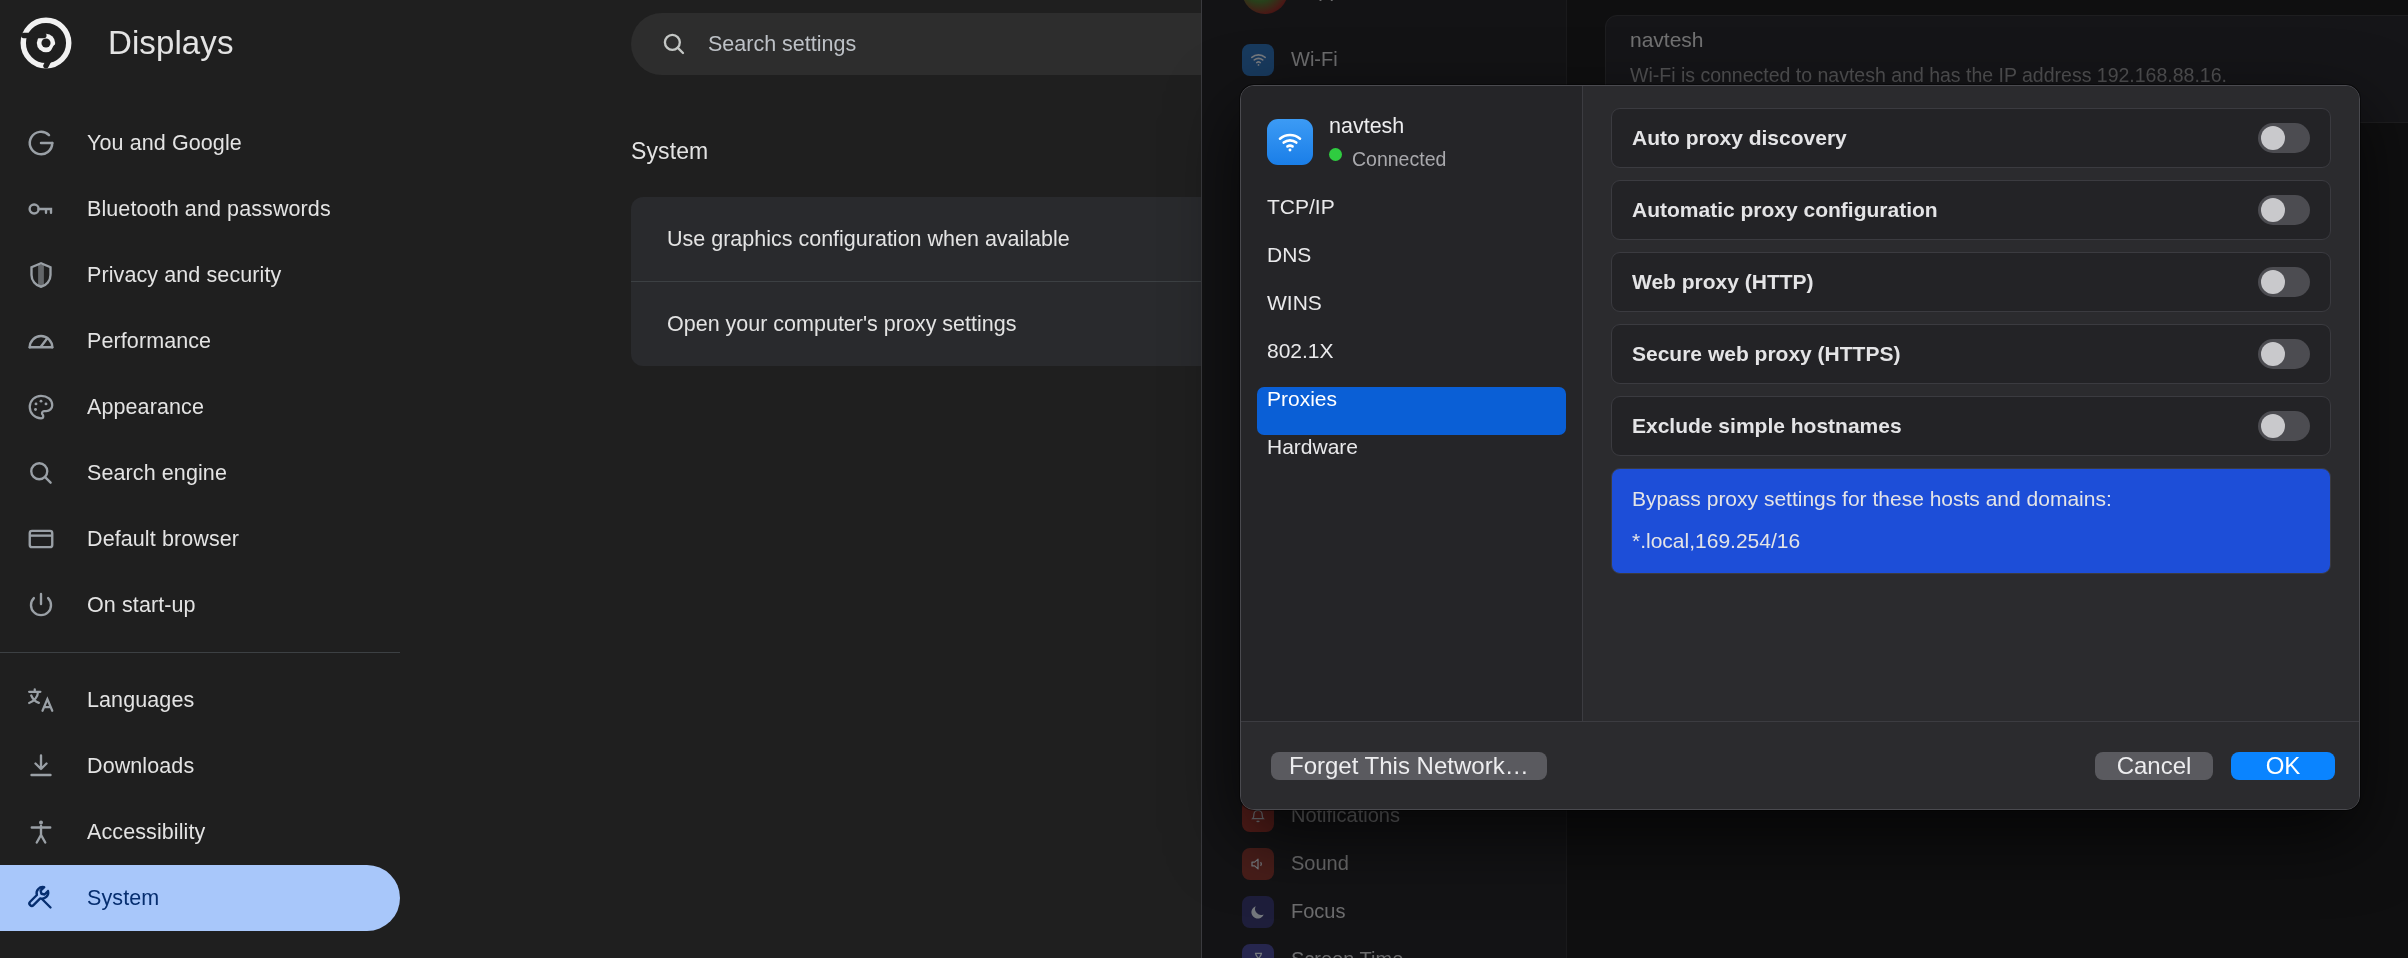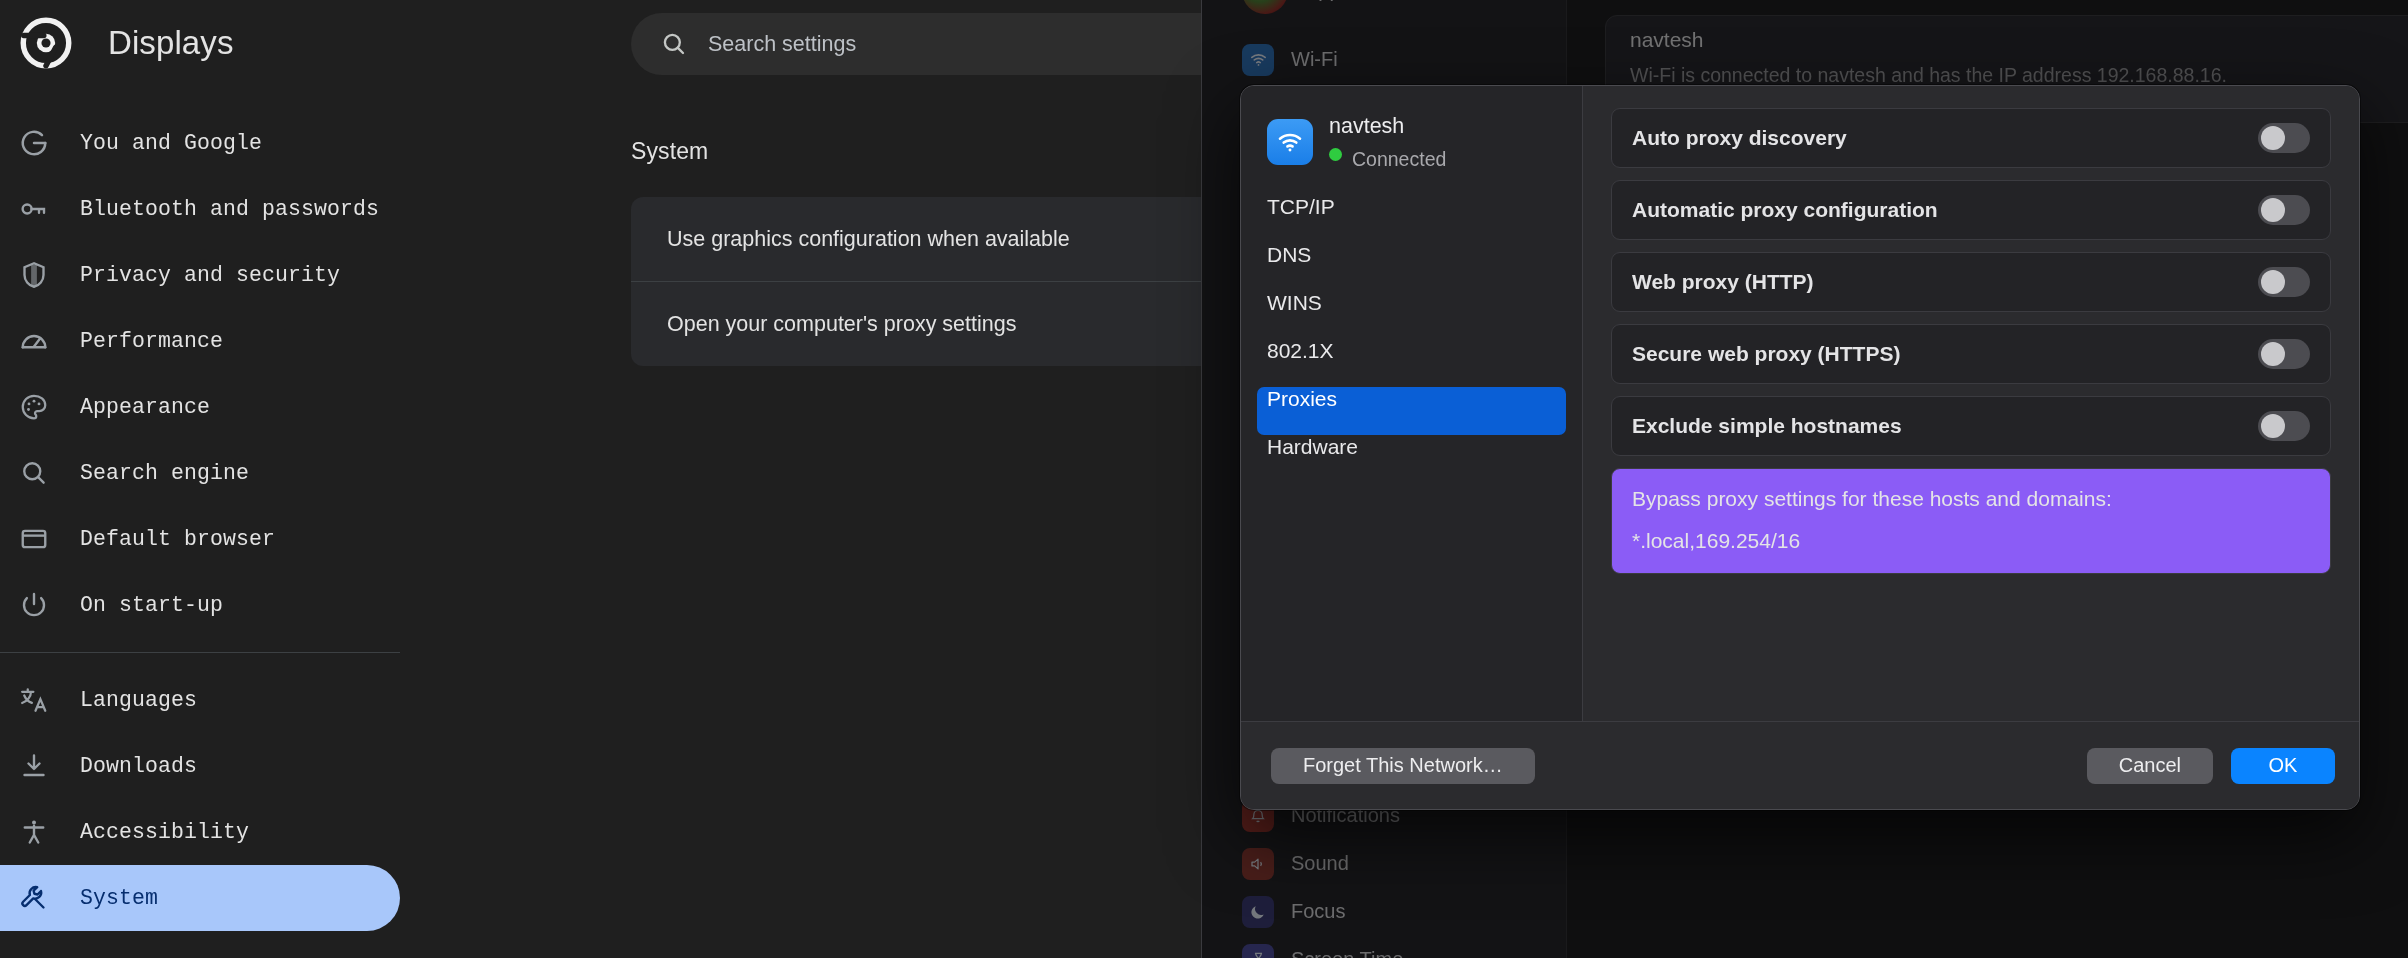--- a/index.html
+++ b/index.html
@@ -53,25 +53,24 @@
     font-weight: 400;
     letter-spacing: .1px;
   }
 
   .nav-list { margin-top: 24px; }
 
   .nav-item {
     display: flex;
     align-items: center;
     height: 66px;
-    padding-left: 16px;
+    padding-left: 23px;
     border-radius: 0 100px 100px 0;
     color: #c7c7c7;
     cursor: pointer;
-    font-family: Liberation Mono, monospace;
   }
   .nav-item .nav-icon {
     width: 36px; height: 36px;
     flex: 0 0 36px;
     display: flex;
     align-items: center;
     justify-content: center;
     color: #9aa0a6;
   }
   .nav-item .nav-icon svg { display: block; }
@@ -338,21 +337,21 @@
   }
   .toggle .knob {
     position: absolute;
     top: 3px; left: 3px;
     width: 24px; height: 24px;
     border-radius: 50%;
     background: #c9c9cc;
   }
 
   .bypass-box {
-    background: #8b5cf6;
+    background: #1d4ed8;
     border: 1px solid #3b3b40;
     border-radius: 9px;
     padding: 18px 20px 20px 20px;
   }
   .bypass-label { font-size: 21px; color: #e4e4e6; }
   .bypass-value {
     font-size: 21px;
     color: #e4e4e6;
     margin-top: 18px;
     background: transparent;
@@ -365,27 +364,27 @@
   .sheet-footer {
     height: 88px;
     flex: 0 0 88px;
     border-top: 1px solid #3c3c41;
     display: flex;
     align-items: center;
     padding: 0 24px;
     background: #2b2b2e;
   }
   .btn {
-    height: 36px;
+    height: 28px;
     border-radius: 8px;
-    font-size: 20px;
+    font-size: 24px;
     font-family: "Liberation Sans", sans-serif;
     border: none;
     cursor: pointer;
-    padding: 0 32px;
+    padding: 0 18px;
     color: #ededef;
     background: #5a5a5f;
   }
   .btn-forget { margin-left: 6px; }
   .footer-spacer { flex: 1; }
   .btn-cancel { background: #5a5a5f; min-width: 118px; margin-right: 18px; }
   .btn-ok { background: #0a84ff; color: #ffffff; min-width: 104px; }
 </style>
 </head>
 <body>

